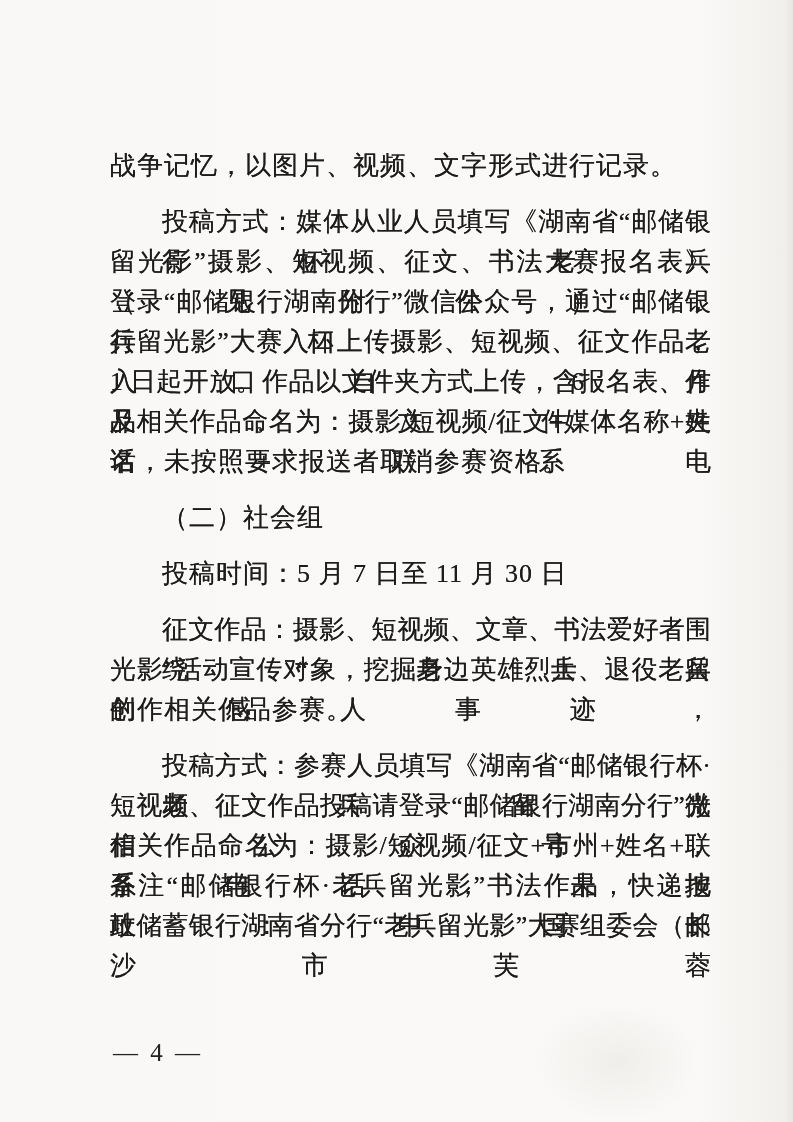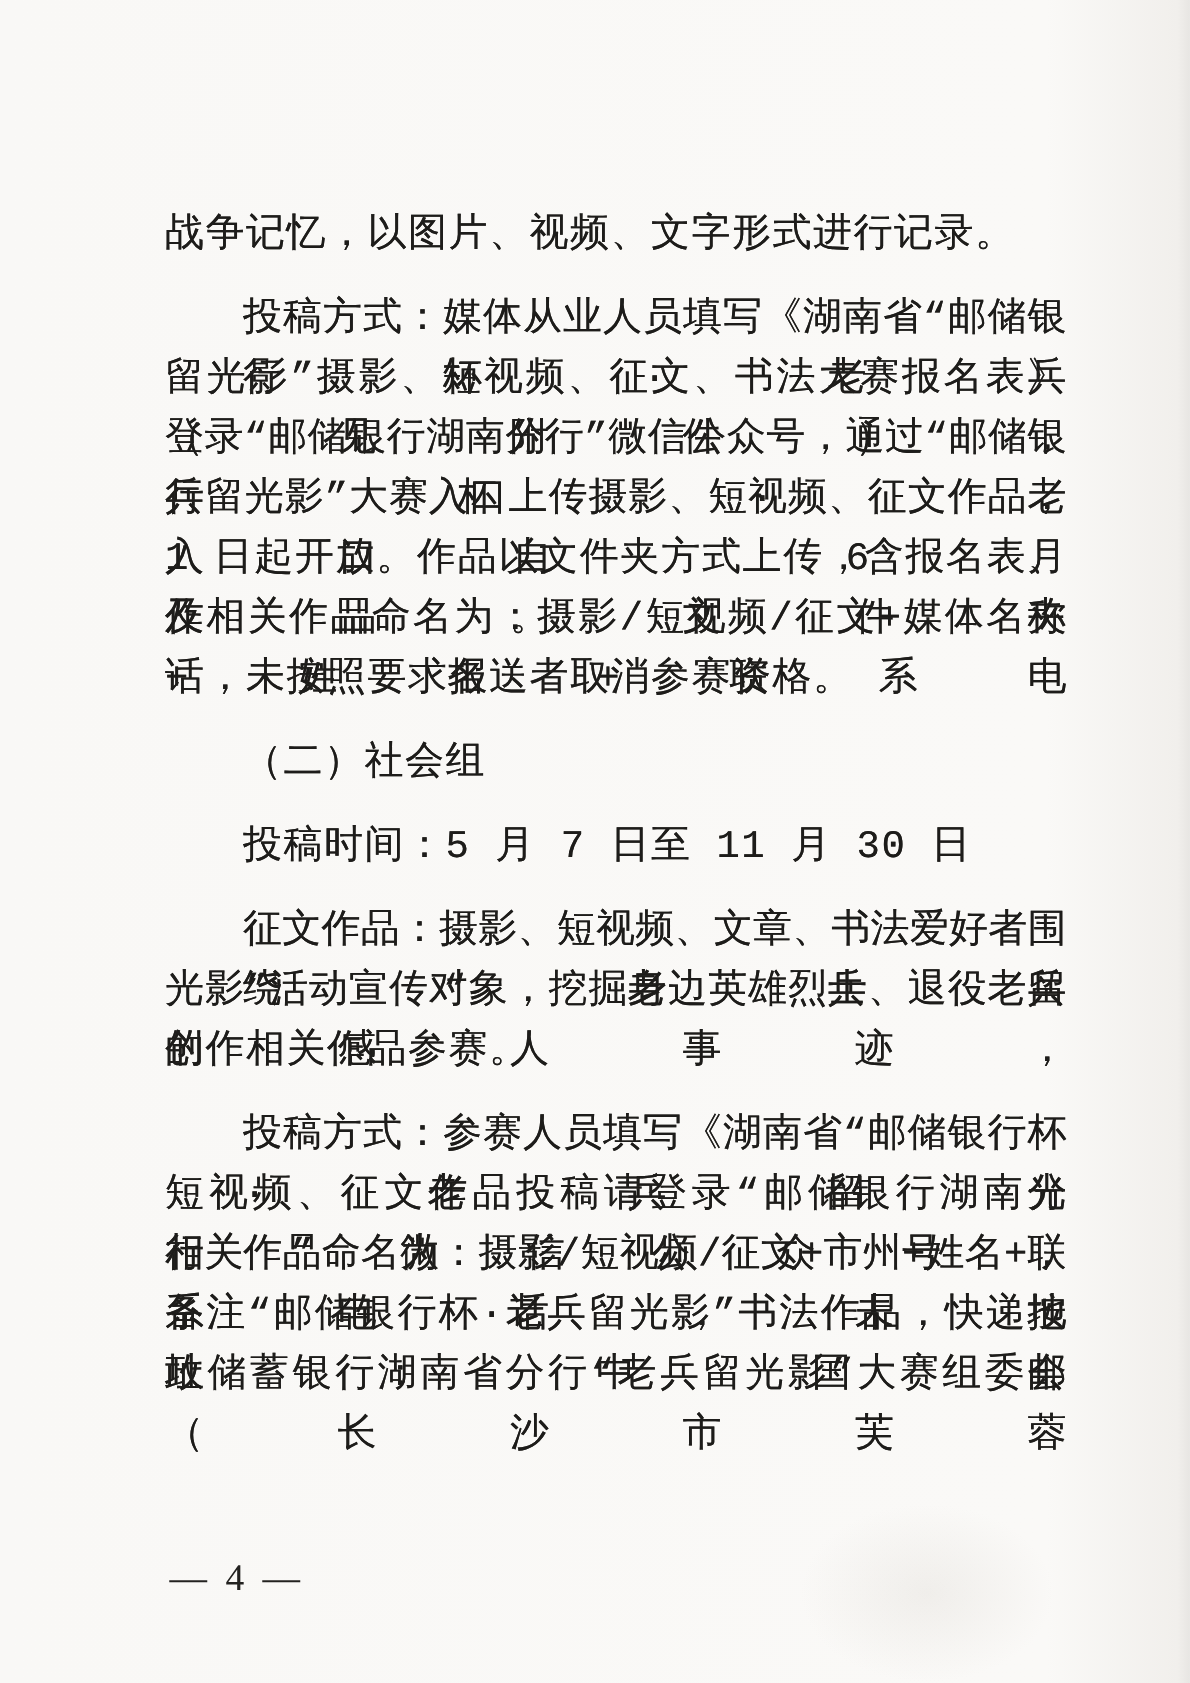--- a/index.html
+++ b/index.html
@@ -16,23 +16,22 @@
   .page {
     position: relative;
     width: 793px;
     height: 1122px;
     background: linear-gradient(90deg, #f9f8f6 0%, #faf9f7 88%, #f1efec 99%, #e8e6e3 100%);
     box-sizing: border-box;
   }
   .text-block {
     position: absolute;
     left: 110px;
-    top: 136px;
+    top: 146px;
     width: 601px;
-    font-family: Liberation Mono, monospace;
   }
   .line {
     height: 40px;
     line-height: 40px;
     font-size: 26px;
     color: #1d1c1a;
     letter-spacing: 1px;
     white-space: nowrap;
     text-shadow: 0 0 0.4px #3a3834;
   }

